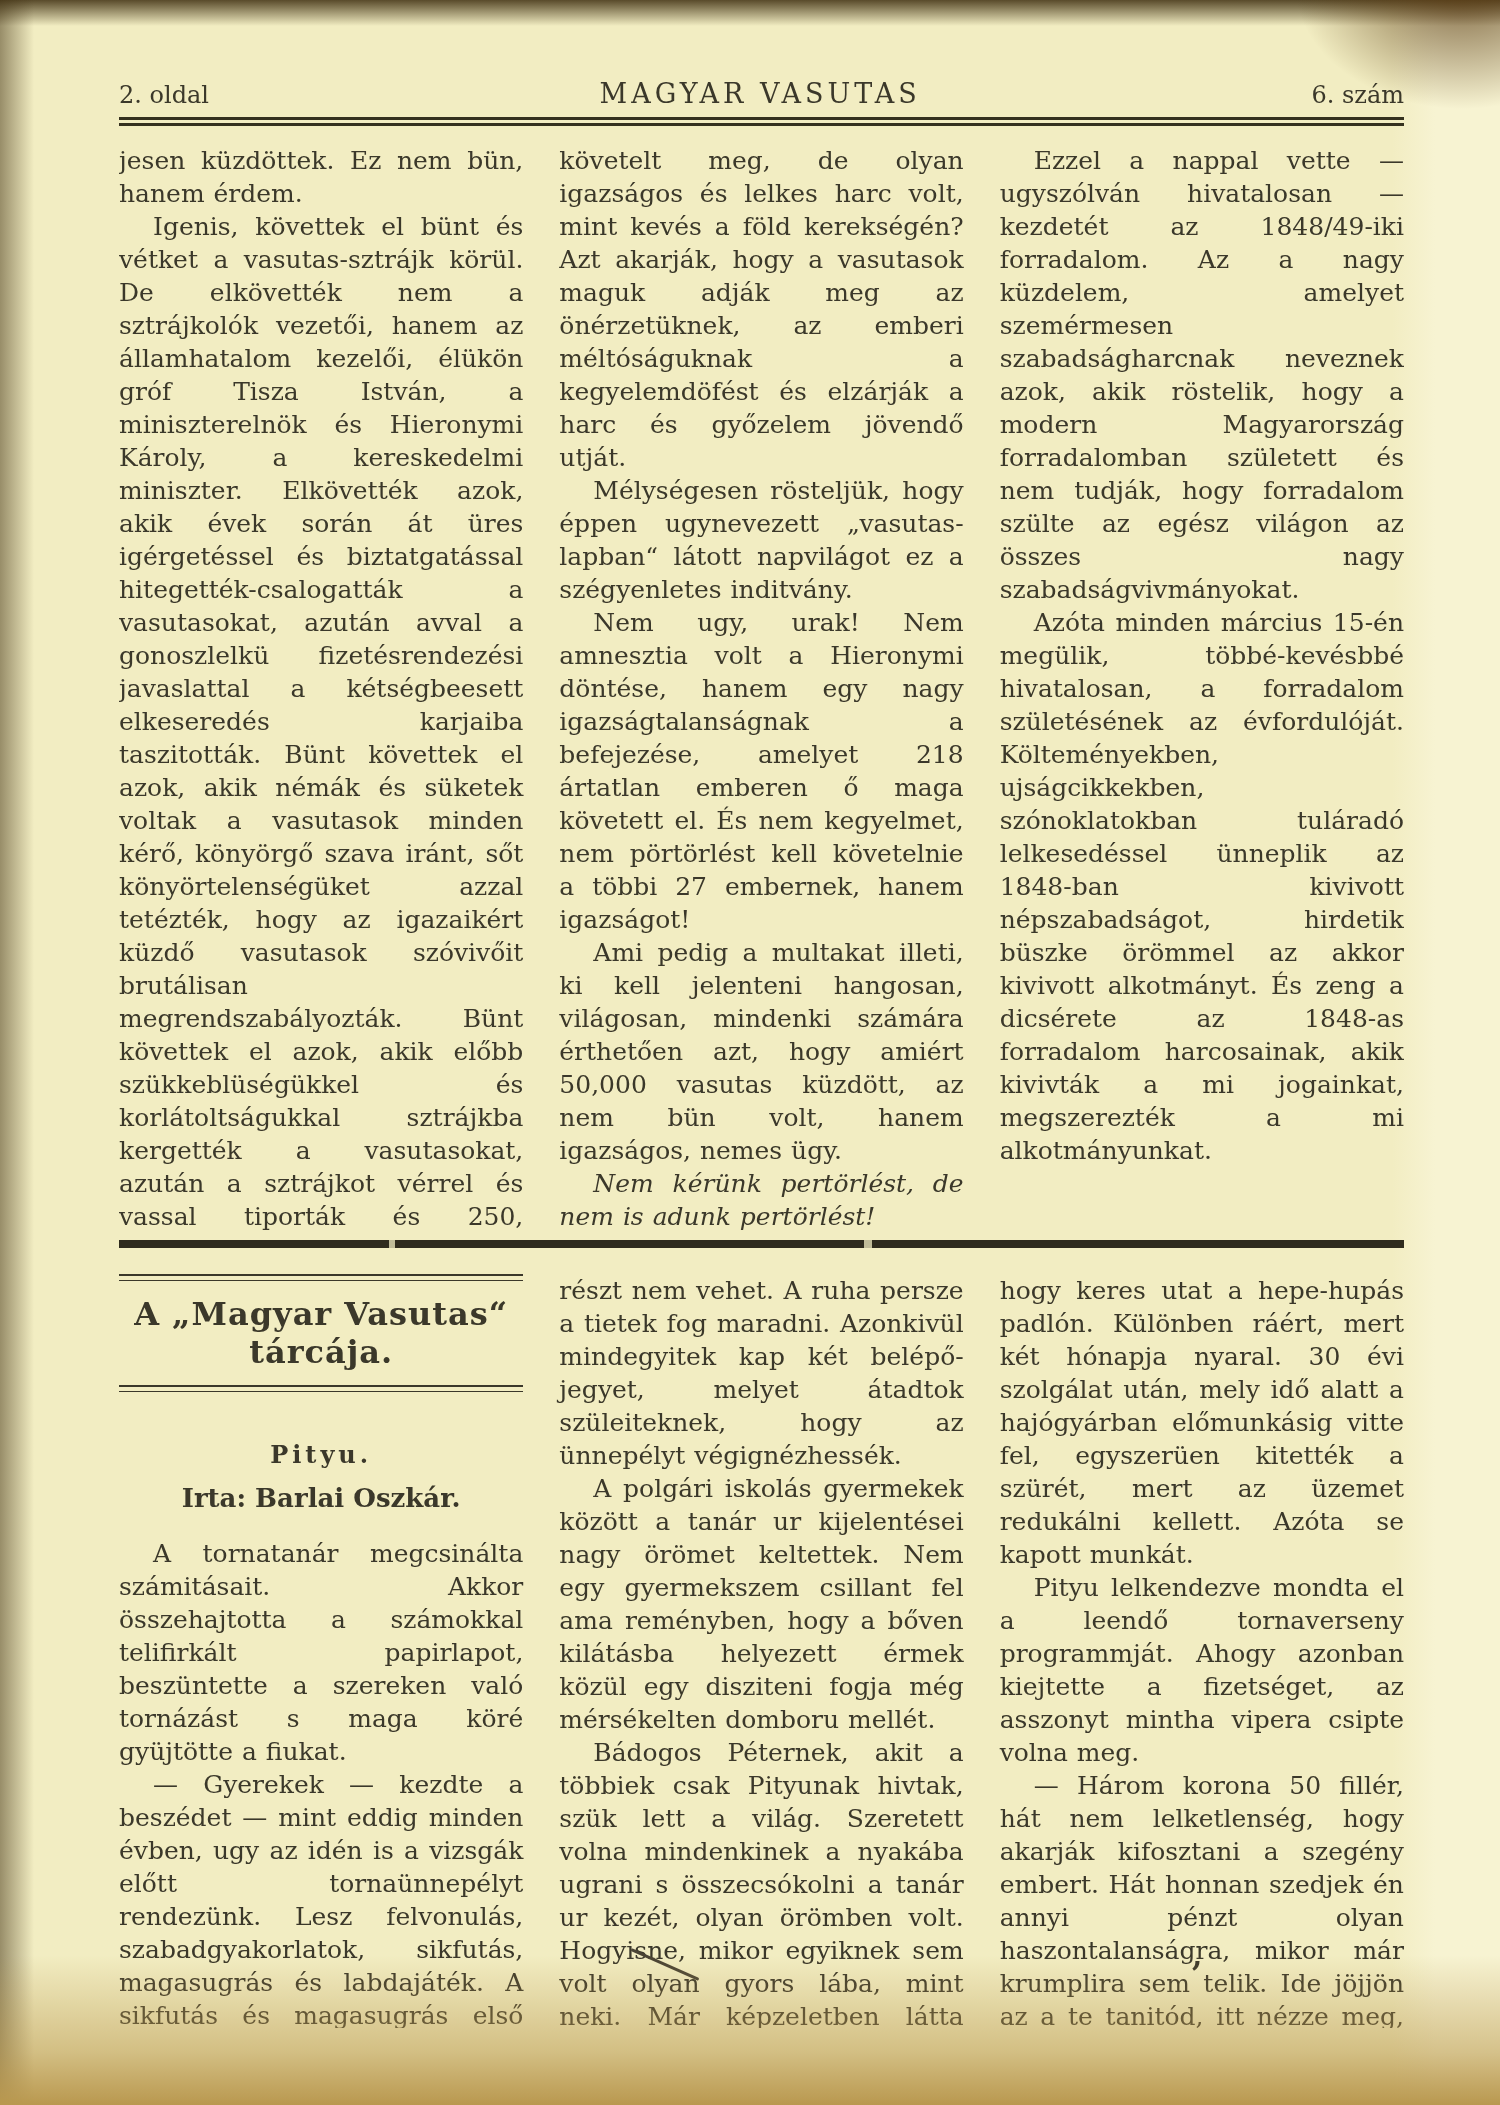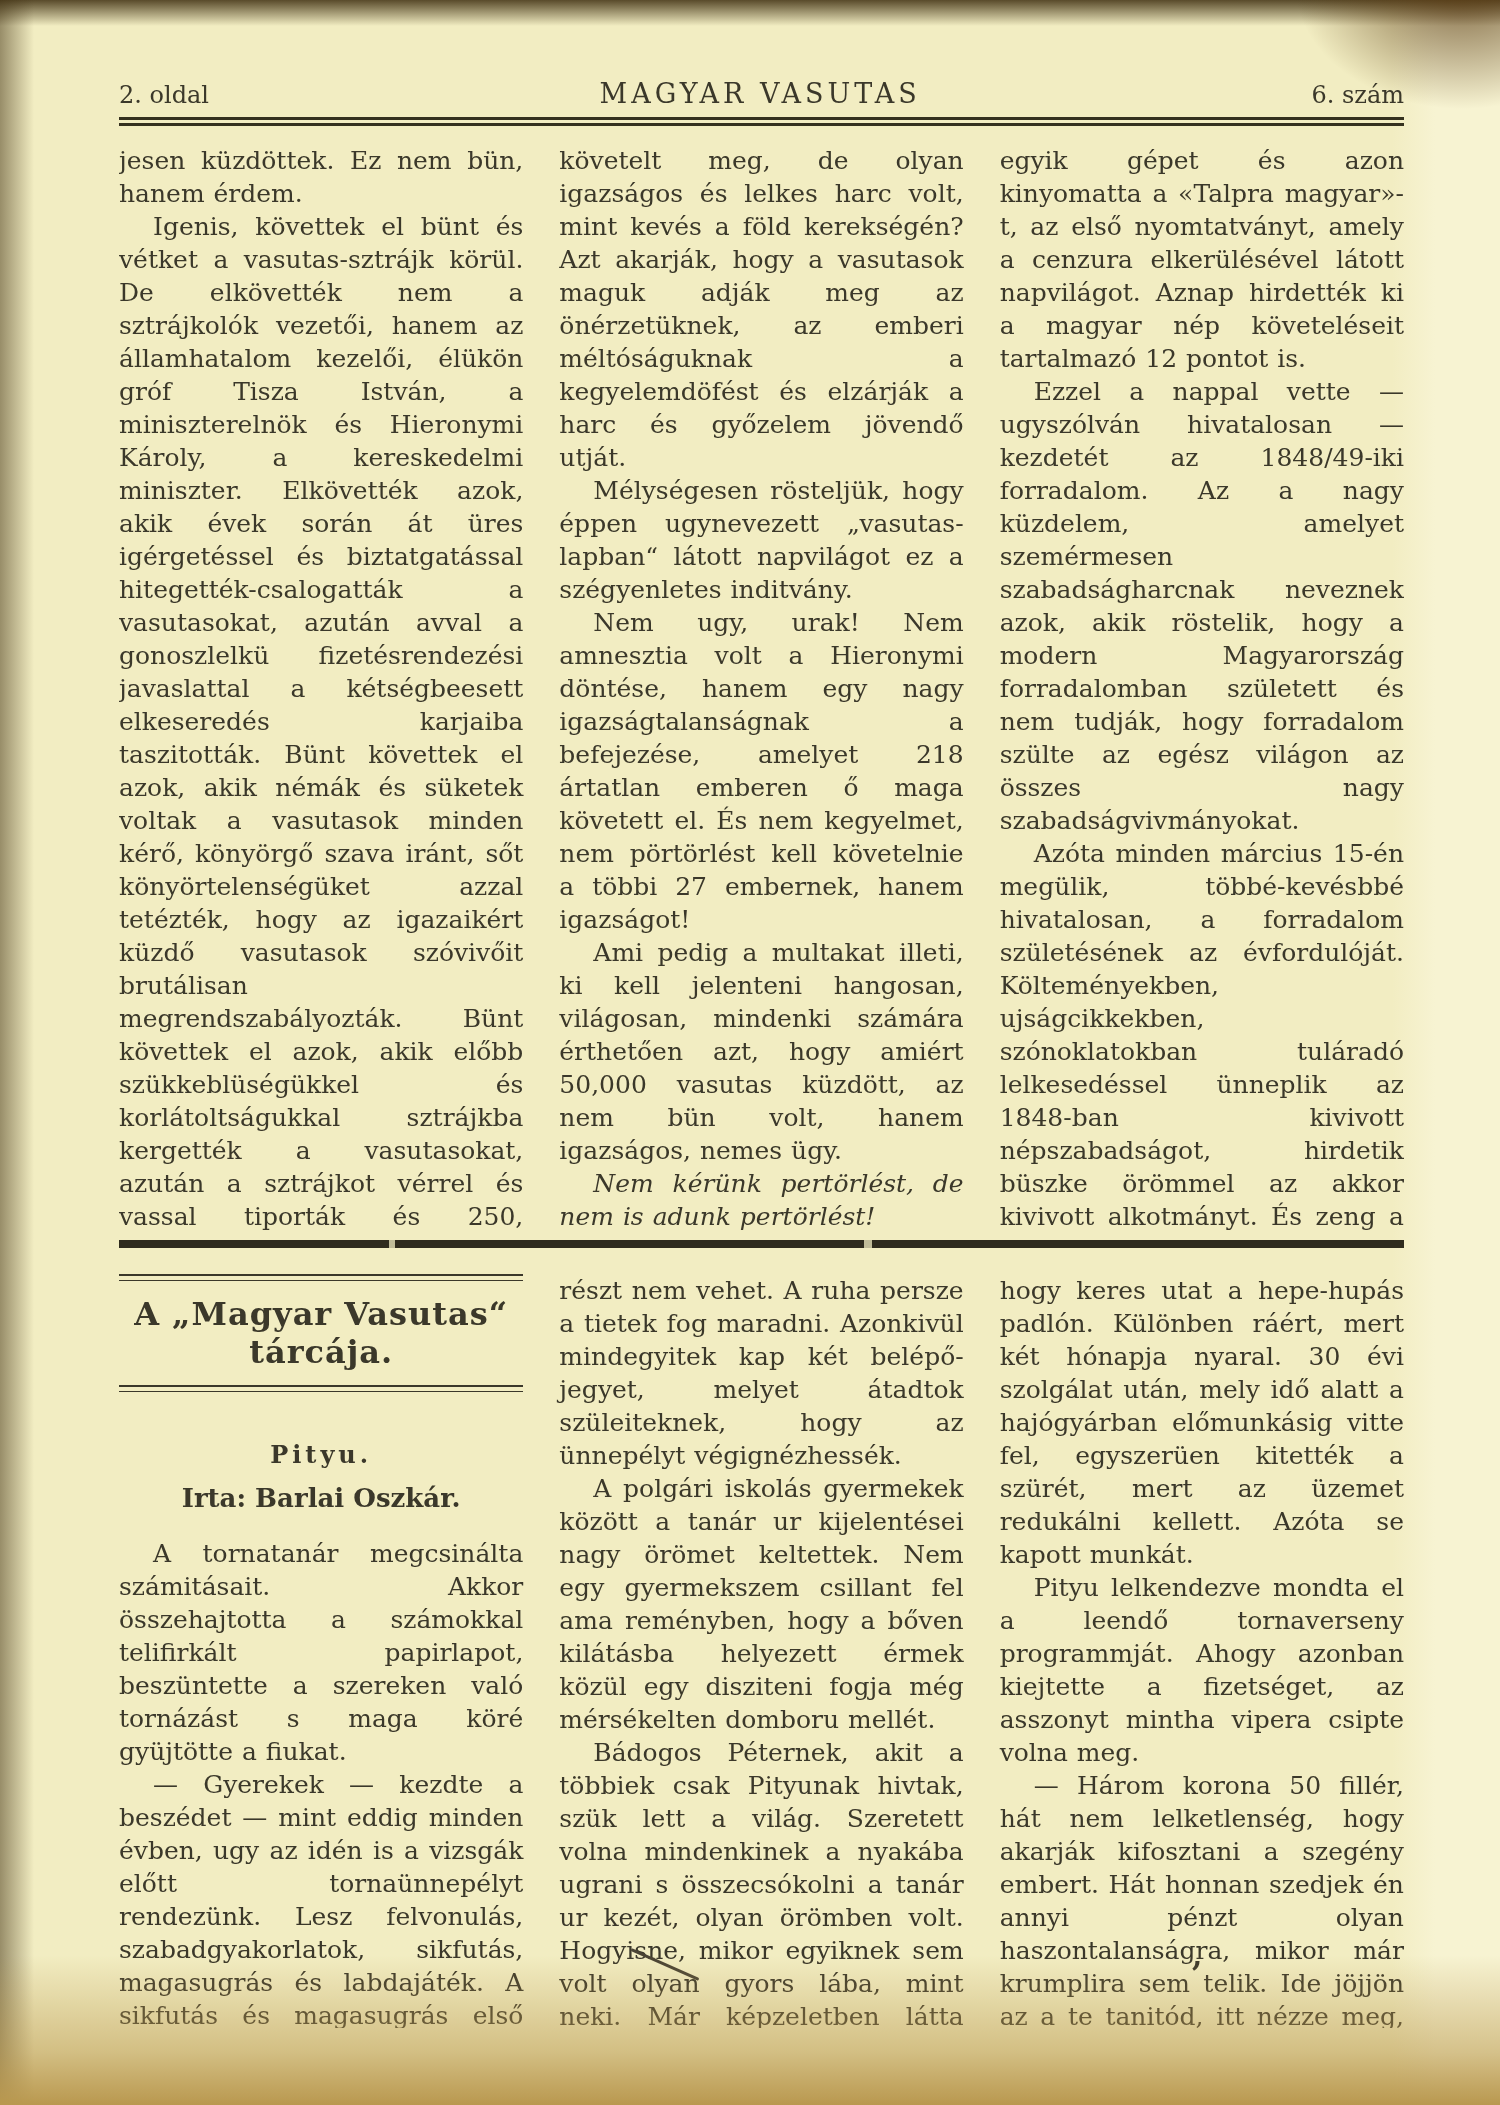--- a/index.html
+++ b/index.html
@@ -81,21 +81,20 @@
         <p class="noindent">követelt meg, de olyan igazságos és lelkes harc volt, mint kevés a föld kerekségén? Azt akarják, hogy a vasutasok maguk adják meg az önérzetüknek, az emberi méltóságuknak a kegyelemdöfést és elzárják a harc és győzelem jövendő utját.</p>
         <p>Mélységesen rösteljük, hogy éppen ugynevezett „vasutas-lapban“ látott napvilágot ez a szégyenletes inditvány.</p>
         <p>Nem ugy, urak! Nem amnesztia volt a Hieronymi döntése, hanem egy nagy igazságtalanságnak a befejezése, amelyet 218 ártatlan emberen ő maga követett el. És nem kegyelmet, nem pörtörlést kell követelnie a többi 27 embernek, hanem igazságot!</p>
         <p>Ami pedig a multakat illeti, ki kell jelenteni hangosan, világosan, mindenki számára érthetően azt, hogy amiért 50,000 vasutas küzdött, az nem bün volt, hanem igazságos, nemes ügy.</p>
         <p class="italic">Nem kérünk pertörlést, de nem is adunk pertörlést!</p>
         <p>Nem boritunk fátyolt a multakra, hanem küzdeni fogunk a jövőben is a vasutas-tábor helyzetének a javitásáért.</p>
 
       </div>
 
       <div class="col">
-        <p class="noindent">egyik gépet és azon kinyomatta a «Talpra magyar»-t, az első nyomtatványt, amely a cenzura elkerülésével látott napvilágot. Aznap hirdették ki a magyar nép követeléseit tartalmazó 12 pontot is.</p>
         <p>Ezzel a nappal vette — ugyszólván hivatalosan — kezdetét az 1848/49-iki forradalom. Az a nagy küzdelem, amelyet szemérmesen szabadságharcnak neveznek azok, akik röstelik, hogy a modern Magyarország forradalomban született és nem tudják, hogy forradalom szülte az egész világon az összes nagy szabadságvivmányokat.</p>
         <p>Azóta minden március 15-én megülik, többé-kevésbbé hivatalosan, a forradalom születésének az évfordulóját. Költeményekben, ujságcikkekben, szónoklatokban tuláradó lelkesedéssel ünneplik az 1848-ban kivivott népszabadságot, hirdetik büszke örömmel az akkor kivivott alkotmányt. És zeng a dicsérete az 1848-as forradalom harcosainak, akik kivivták a mi jogainkat, megszerezték a mi alkotmányunkat.</p>
 
       </div>
     </section>
 
     <div class="section-divider"></div>
 
     <section class="cols bottom-section">
       <div class="col">

